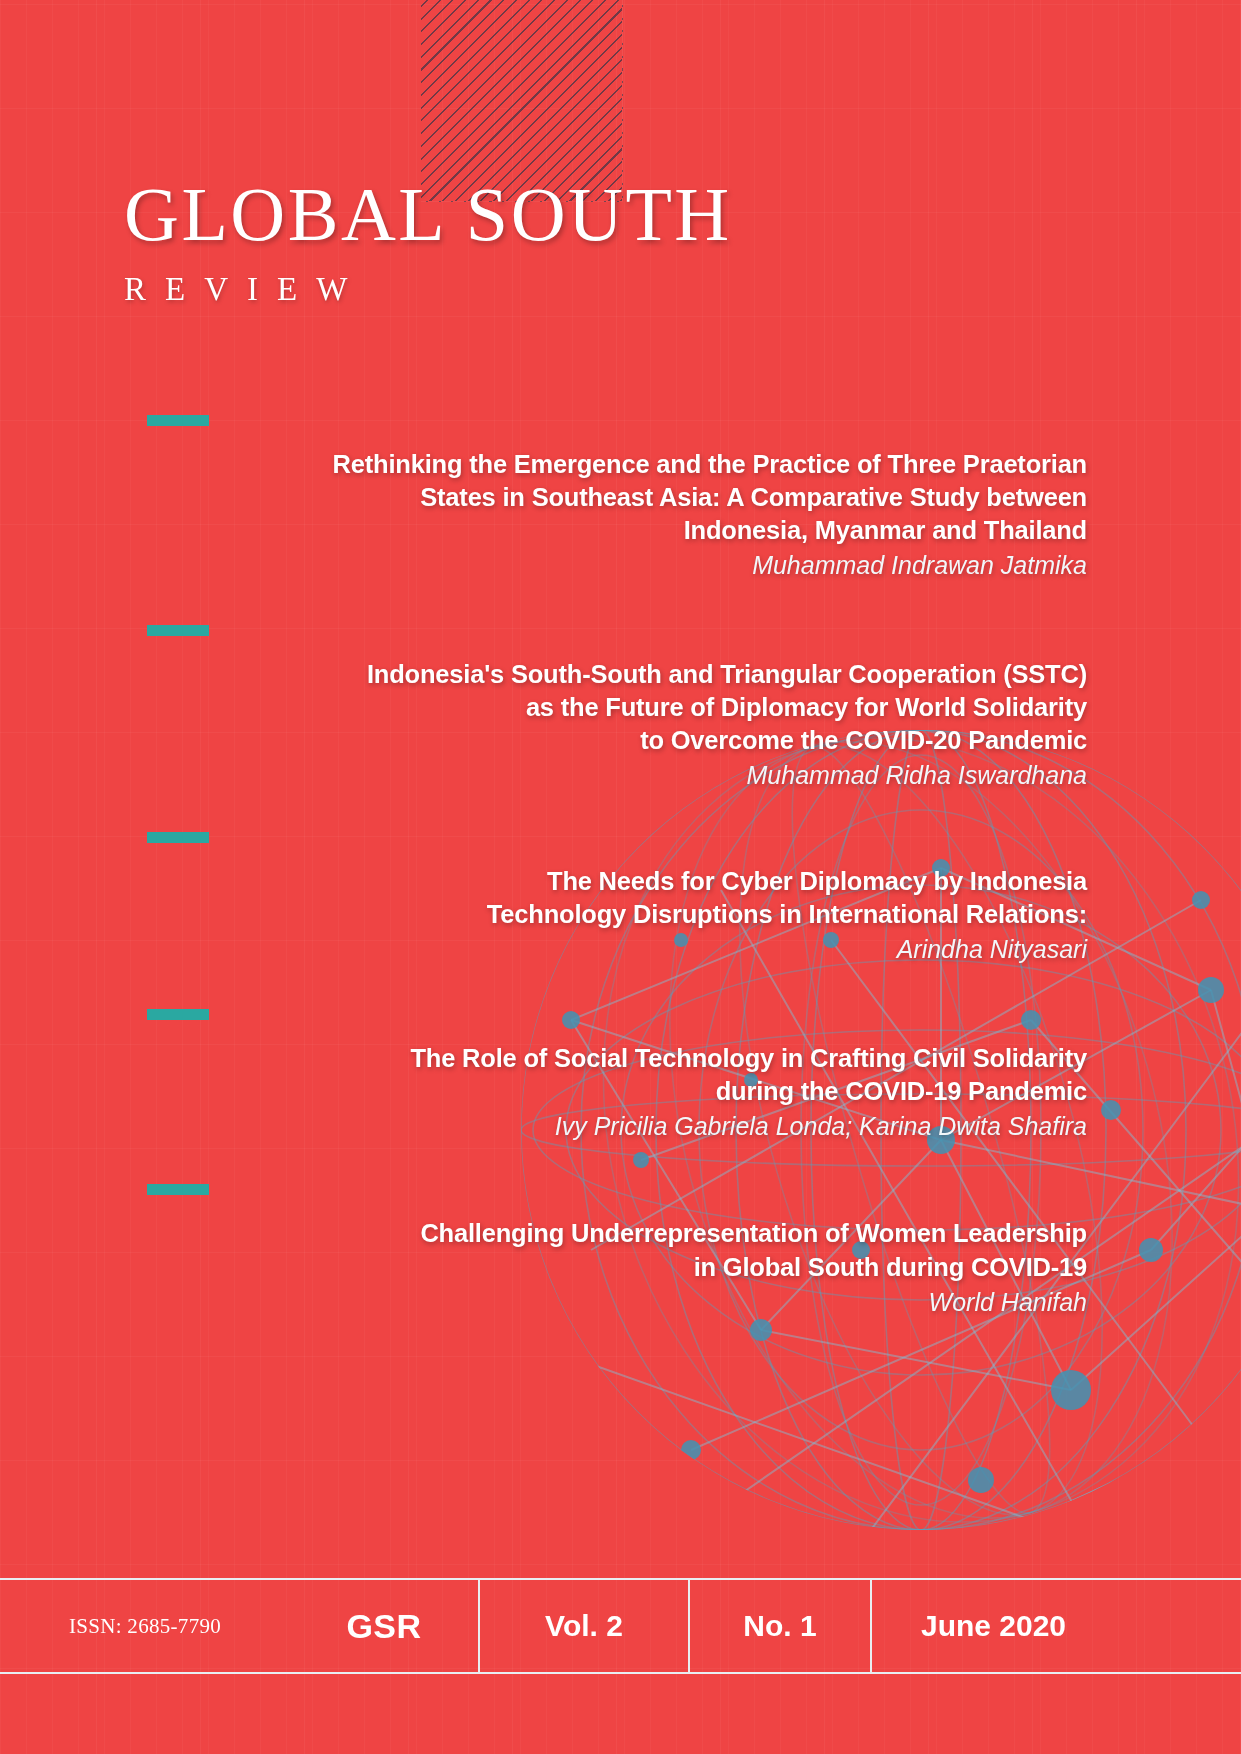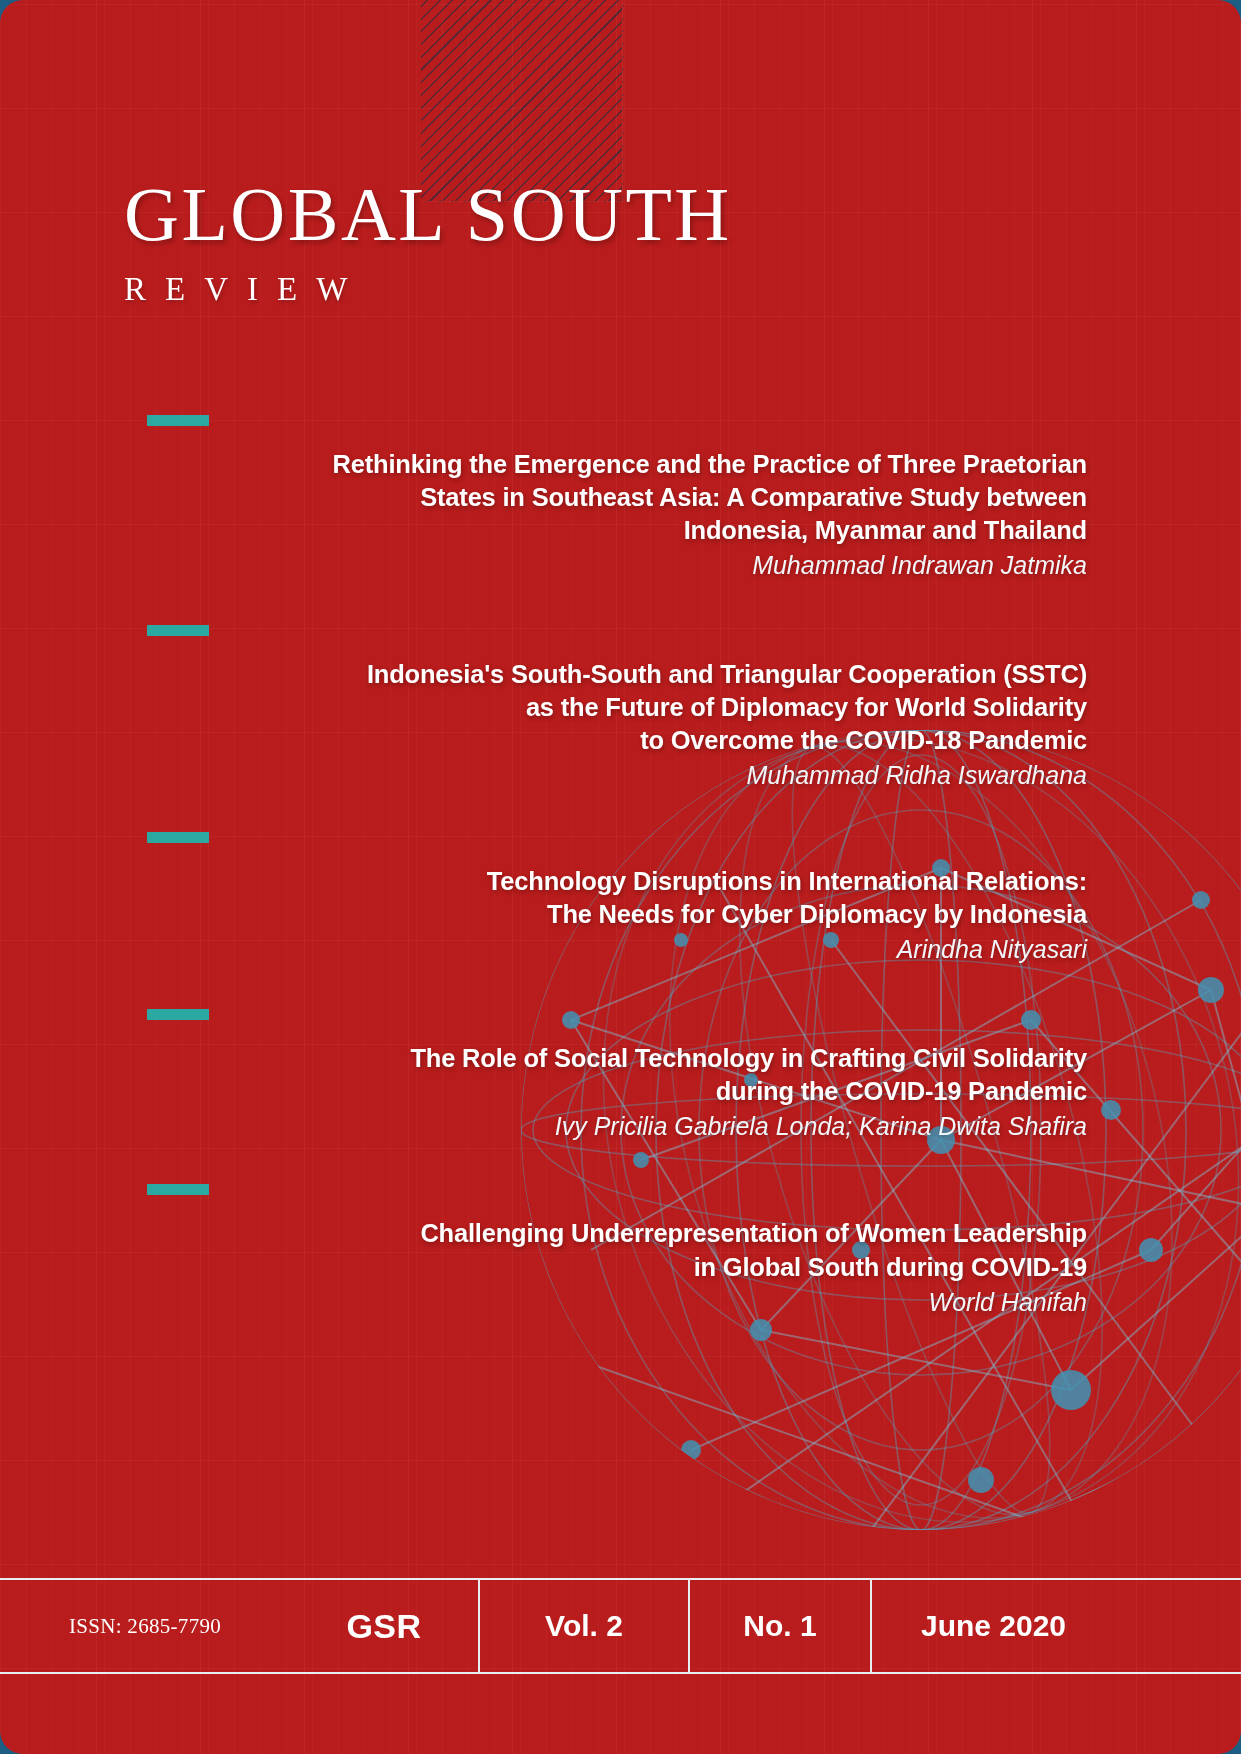--- a/index.html
+++ b/index.html
@@ -4,24 +4,23 @@
 <style>
   html, body {
     margin: 0;
     padding: 0;
     background: #1d5e84;
   }
   #cover {
     position: relative;
     width: 1241px;
     height: 1754px;
-    background: #b91c1c;
+    background: #ef4444;
     overflow: hidden;
     font-family: "Liberation Sans", sans-serif;
-    border-radius: 23px;
   }
 
   
   .grid-layer {
     position: absolute;
     inset: 0;
     pointer-events: none;
     background-image:
       linear-gradient(to right, rgba(255,255,255,0.045) 1px, transparent 1px),
       linear-gradient(to bottom, rgba(255,255,255,0.035) 1px, transparent 1px);
@@ -296,30 +295,30 @@
         <div>Indonesia, Myanmar and Thailand</div>
       </div>
       <div class="article-author">Muhammad Indrawan Jatmika</div>
     </div>
 
     <div class="article a1">
       <div class="accent-bar"></div>
       <div class="article-title">
         <div>Indonesia's South-South and Triangular Cooperation (SSTC)</div>
         <div>as the Future of Diplomacy for World Solidarity</div>
-        <div>to Overcome the COVID-18 Pandemic</div>
+        <div>to Overcome the COVID-20 Pandemic</div>
       </div>
       <div class="article-author">Muhammad Ridha Iswardhana</div>
     </div>
 
     <div class="article a2">
       <div class="accent-bar"></div>
       <div class="article-title">
+        <div>The Needs for Cyber Diplomacy by Indonesia</div>
         <div>Technology Disruptions in International Relations:</div>
-        <div>The Needs for Cyber Diplomacy by Indonesia</div>
       </div>
       <div class="article-author">Arindha Nityasari</div>
     </div>
 
     <div class="article a3">
       <div class="accent-bar"></div>
       <div class="article-title">
         <div>The Role of Social Technology in Crafting Civil Solidarity</div>
         <div>during the COVID-19 Pandemic</div>
       </div>

